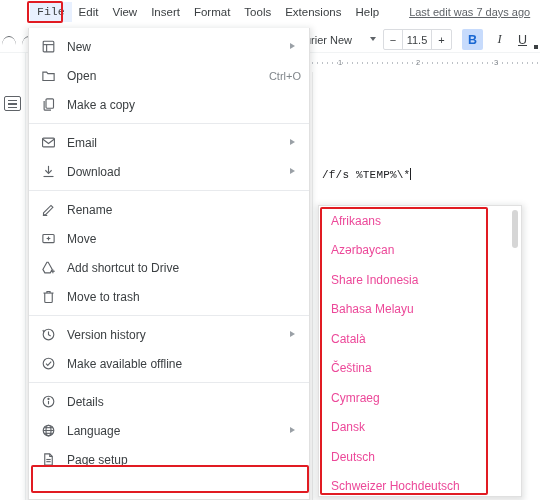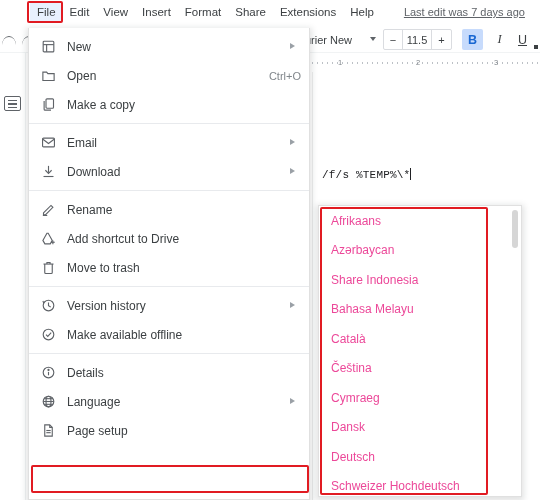--- a/index.html
+++ b/index.html
@@ -45,20 +45,21 @@
     color: #3c4043;
     background: #ffffff;
   }
   .menubar .mi {
     padding: 2px 7px;
     white-space: nowrap;
     line-height: 16px;
   }
   .menubar .mi.active {
     background: #e8f0fe;
+    font-family: Liberation Mono, monospace;
   }
   .menubar .lastedit {
     margin-left: 23px;
     color: #5f6368;
     text-decoration: underline;
     font-size: 11px;
     white-space: nowrap;
   }
 
   
@@ -336,21 +337,21 @@
       <i></i>
       <i></i>
   </div>
 
   <div class="menubar">
     <span class="mi active">File</span>
     <span class="mi">Edit</span>
     <span class="mi">View</span>
     <span class="mi">Insert</span>
     <span class="mi">Format</span>
-    <span class="mi">Share</span>
+    <span class="mi">Tools</span>
     <span class="mi">Extensions</span>
     <span class="mi">Help</span>
     <span class="lastedit">Last edit was 7 days ago</span>
   </div>
   <div class="hl-file"></div>
 
   <div class="filemenu">
 
     <div class="mrow">
       <span class="ic">
@@ -409,20 +410,30 @@
     <div class="msep"></div>
 
     <div class="mrow">
       <span class="ic">
         <svg viewBox="0 0 24 24" fill="none" stroke="#5f6368" stroke-width="1.8">
             <path d="M4 17.5 16 5.5l3 3L7 20.5H4z"></path>
             <line x1="3" y1="21.5" x2="10" y2="21.5"></line>
           </svg>
       </span>
       <span class="lbl">Rename</span>
+    </div>
+    <div class="mrow">
+      <span class="ic">
+        <svg viewBox="0 0 24 24" fill="none" stroke="#5f6368" stroke-width="1.8">
+            <rect x="3" y="5.5" width="18" height="13" rx="1.5"></rect>
+            <line x1="12" y1="9" x2="12" y2="15"></line>
+            <line x1="9" y1="12" x2="15" y2="12"></line>
+          </svg>
+      </span>
+      <span class="lbl">Move</span>
     </div>
     <div class="mrow">
       <span class="ic">
         <svg viewBox="0 0 24 24" fill="none" stroke="#5f6368" stroke-width="1.8">
             <path d="M9.5 3.5 3 15l3.2 5.5h8.6L18 15 11.5 3.5z"></path>
             <line x1="19" y1="15" x2="19" y2="21"></line>
             <line x1="16" y1="18" x2="22" y2="18"></line>
           </svg>
       </span>
       <span class="lbl">Add shortcut to Drive</span>

